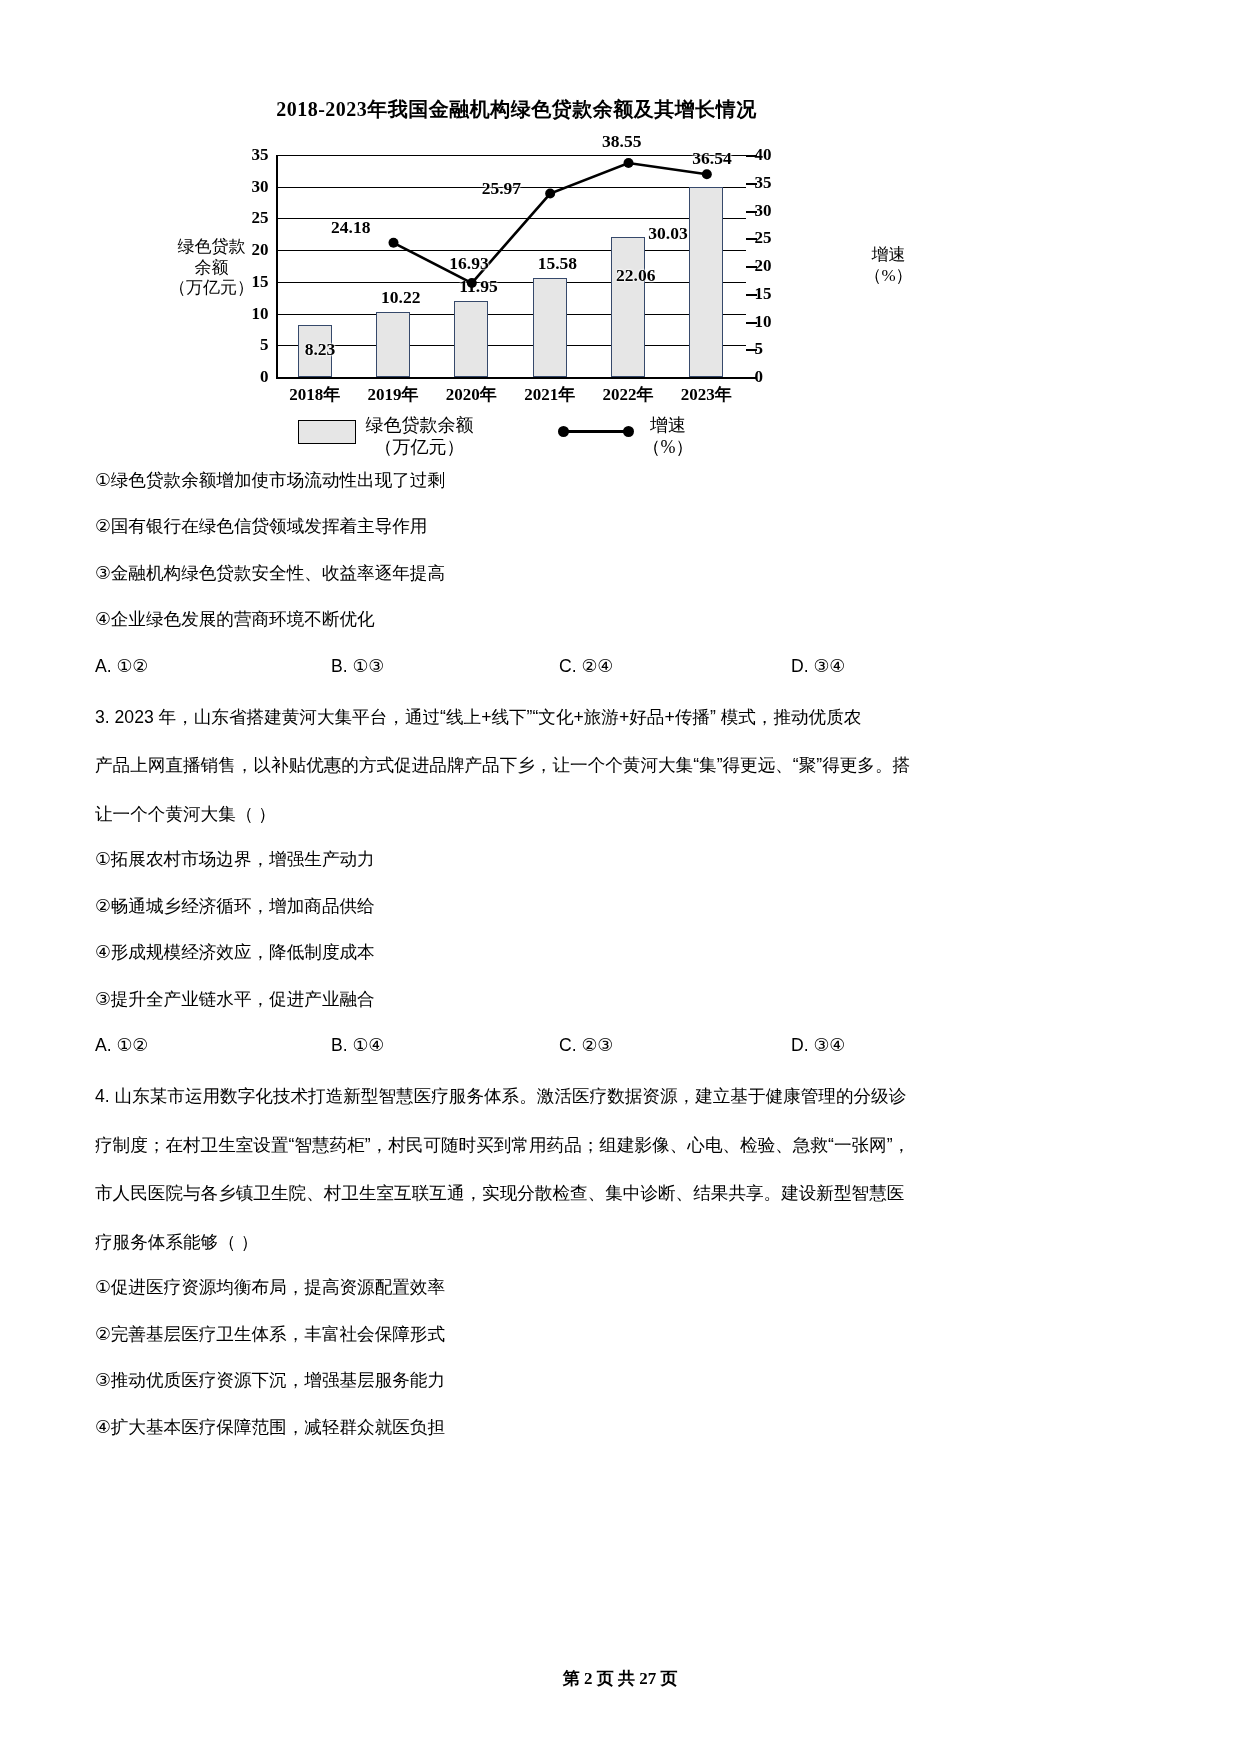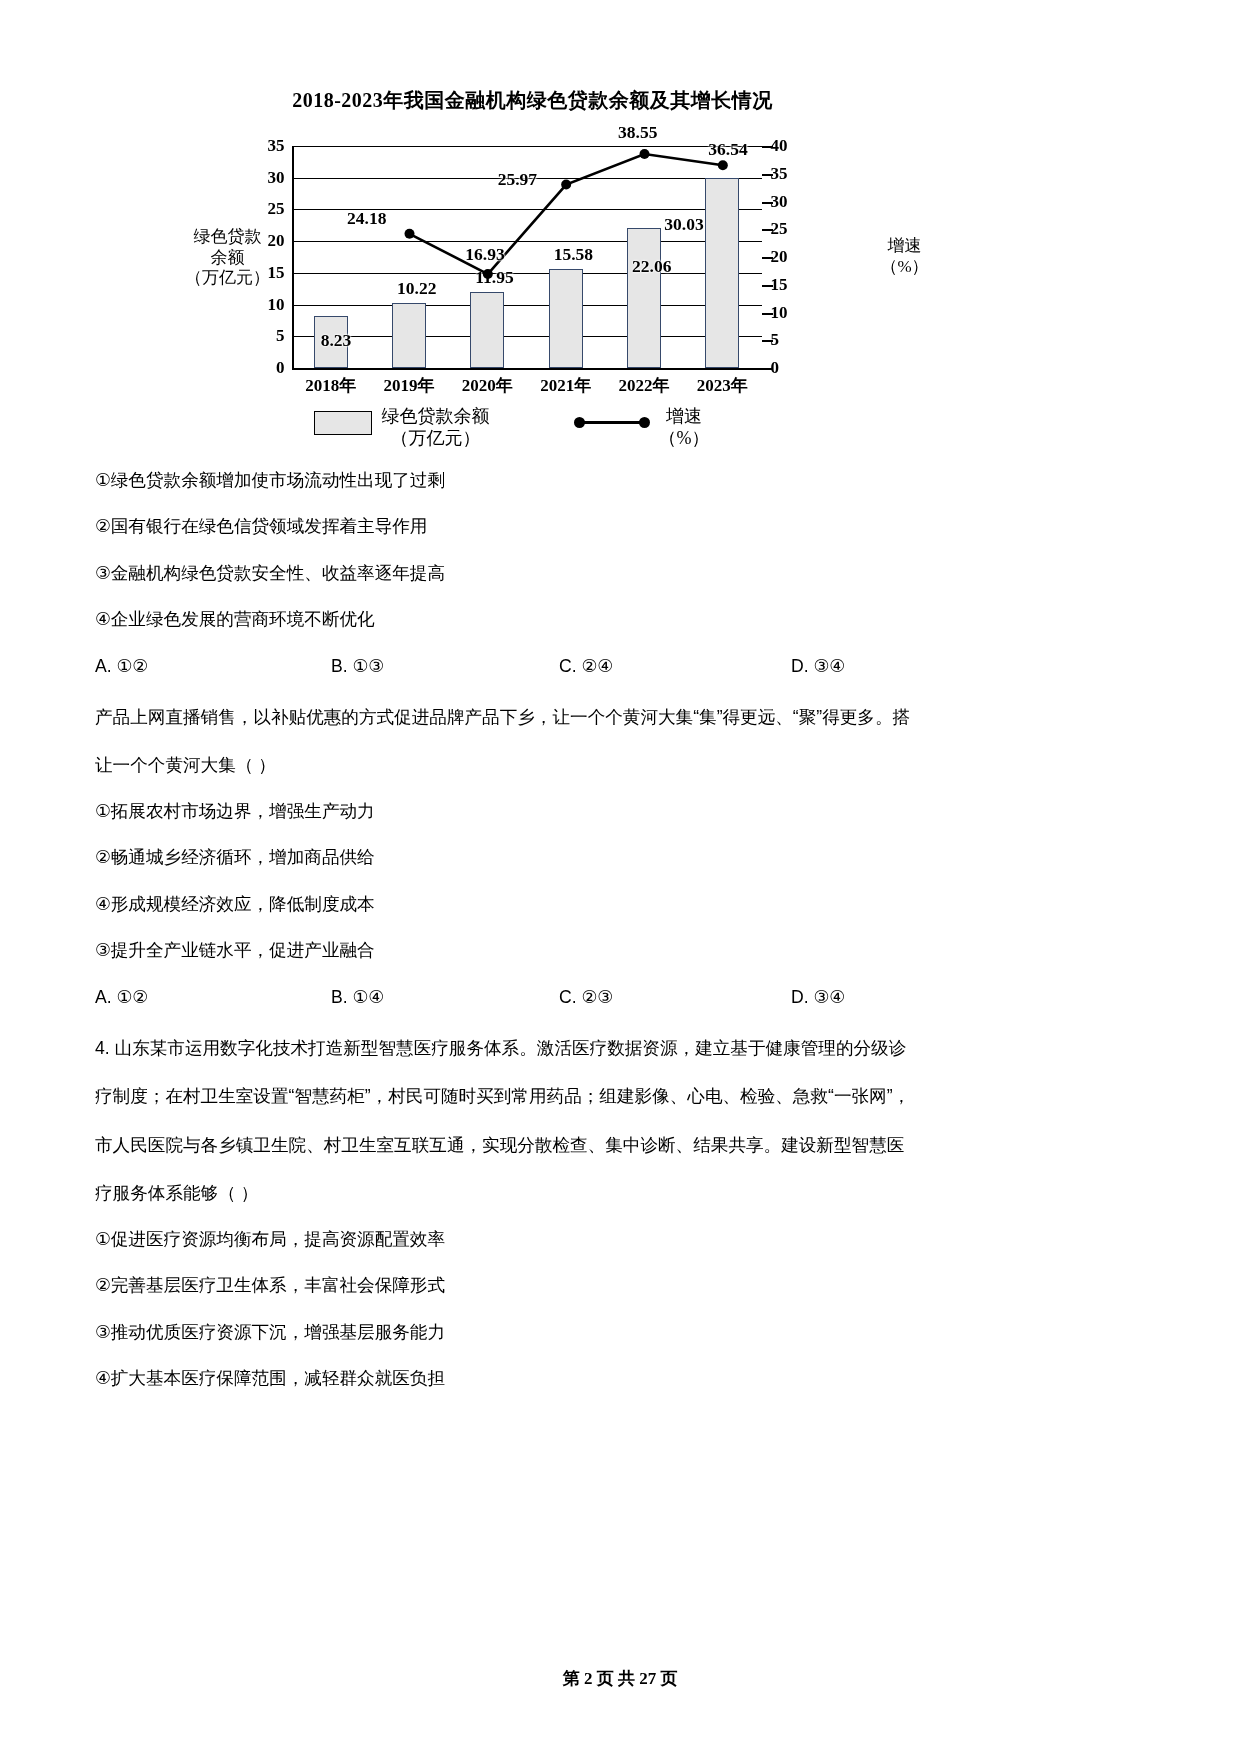--- a/index.html
+++ b/index.html
@@ -4,32 +4,32 @@
 <style>
   html,body{margin:0;padding:0;}
   body{
     width:1240px;height:1754px;background:#ffffff;
     font-family:"Liberation Sans","DejaVu Sans",sans-serif;
     color:#000;position:relative;overflow:hidden;
   }
   .page{position:relative;width:1240px;height:1754px;}
 
   
-  .chart-block{position:absolute;left:0;top:87px;width:1015px;margin-left:16px;}
+  .chart-block{position:absolute;left:0;top:96px;width:1015px;}
   .chart-title{
     text-align:center;font-family:"Liberation Serif","DejaVu Serif",serif;
     font-weight:bold;font-size:20px;letter-spacing:.5px;
     margin:0 0 14px 0;padding-left:18px;
   }
   .chart-wrap{position:relative;width:700px;margin:0 auto;height:300px;}
 
   
   .axis-cap-left{
     position:absolute;left:-2px;top:100px;width:112px;text-align:center;
-    font-family:Liberation Mono, monospace;font-size:17px;line-height:1.22;
+    font-family:Liberation Sans, sans-serif;font-size:17px;line-height:1.22;
   }
   .axis-cap-right{
     position:absolute;right:-66px;top:108px;width:70px;text-align:center;
     font-family:"Liberation Serif","DejaVu Serif",serif;font-size:17px;line-height:1.22;
   }
 
   .plot{
     position:absolute;left:118px;top:18px;width:470px;height:222px;
     border-bottom:2.5px solid #000;box-sizing:content-box;
   }
@@ -236,20 +236,21 @@
     <div class="opt">③金融机构绿色贷款安全性、收益率逐年提高</div>
     <div class="opt">④企业绿色发展的营商环境不断优化</div>
 
     <div class="choices">
       <div class="choice">A. ①②</div>
       <div class="choice">B. ①③</div>
       <div class="choice">C. ②④</div>
       <div class="choice">D. ③④</div>
     </div>
 
+    <div class="q-para">3. 2023 年，山东省搭建黄河大集平台，通过“线上+线下”“文化+旅游+好品+传播”  模式，推动优质农</div>
     <div class="q-para">产品上网直播销售，以补贴优惠的方式促进品牌产品下乡，让一个个黄河大集“集”得更远、“聚”得更多。搭</div>
     <div class="q-para last">让一个个黄河大集（  ）</div>
 
     <div class="sub">①拓展农村市场边界，增强生产动力</div>
     <div class="sub">②畅通城乡经济循环，增加商品供给</div>
     <div class="sub">④形成规模经济效应，降低制度成本</div>
     <div class="sub">③提升全产业链水平，促进产业融合</div>
 
     <div class="choices">
       <div class="choice">A. ①②</div>

